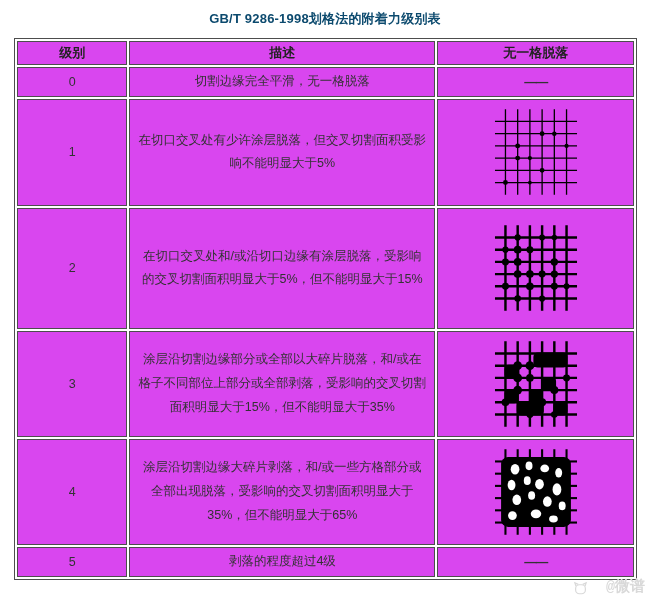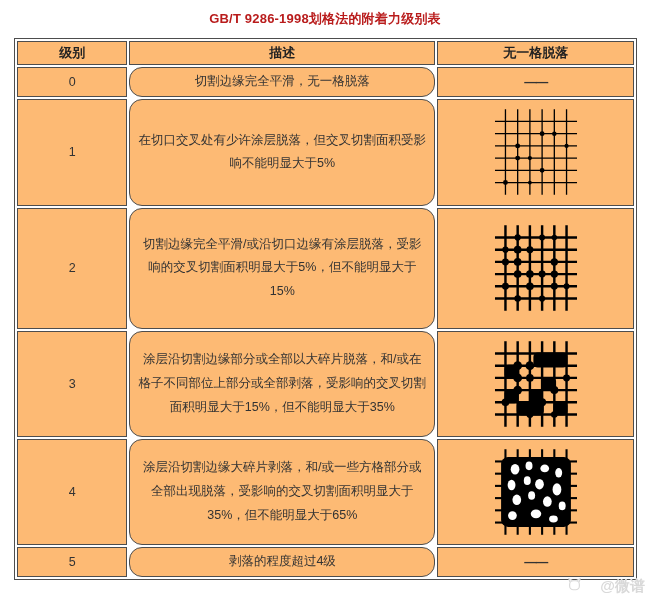--- a/index.html
+++ b/index.html
@@ -1,38 +1,38 @@
 <!DOCTYPE html>
 <html><head>
 <meta charset="utf-8">
 <style>
   * { box-sizing: border-box; }
   html, body { margin: 0; padding: 0; background: #ffffff; }
   body { font-family: "Liberation Sans", "DejaVu Sans", sans-serif; }
   .page { position: relative; width: 650px; height: 599px; background: #ffffff; overflow: hidden; }
   .title { position: absolute; top: 10px; left: 0; width: 100%; text-align: center;
-           font-size: 13px; font-weight: bold; color: #b91c1c; letter-spacing: 0.2px; }
+           font-size: 13px; font-weight: bold; color: #0c4a6e; letter-spacing: 0.2px; }
   table.grade-table { position: absolute; left: 14px; top: 38px; width: 623px;
            border-collapse: separate; border-spacing: 2px; background: #ffffff;
            border: 1px solid #4d4d4d; table-layout: fixed; }
   th, td { border: 1px solid #4d4d4d; text-align: center; vertical-align: middle;
-           color: #333333; font-size: 12.5px; padding: 2px 8px; background: #fdba74; }
+           color: #333333; font-size: 12.5px; padding: 2px 8px; background: #d946ef; }
   th { font-weight: bold; font-size: 13px; color: #222222; }
   tr.h-hdr  th { height: 18px; }
   tr.h-r0   td { height: 16px; }
   tr.h-r1   td { height: 107px; }
   tr.h-r2   td { height: 121px; }
   tr.h-r3   td { height: 83px; }
   tr.h-r4   td { height: 105px; }
   tr.h-r5   td { height: 16px; }
-  td.desc { line-height: 1.9; border-radius: 13px; }
+  td.desc { line-height: 1.9; }
   td.pic svg.grid { display: block; margin: 0 auto; }
   .dash { font-weight: bold; color: #333333; letter-spacing: -1px; }
-  .watermark { position: absolute; right: 5px; bottom: 3px; display: flex; align-items: flex-start;
-           gap: 18px; color: #d9d9d9; font-size: 15px; font-weight: bold; user-select: none; }
+  .watermark { position: absolute; right: 5px; bottom: 3px; display: flex; align-items: flex-end;
+           gap: 18px; color: #d9d9d9; font-size: 15px; font-weight: bold; user-select: none; font-family: Liberation Mono, monospace; }
   .watermark svg { display: block; }
 </style>
 </head>
 <body>
 
 <div class="page">
 
   <div class="title">GB/T 9286-1998划格法的附着力级别表</div>
 
   <table class="grade-table">
@@ -84,21 +84,21 @@
                 <circle cx="62" cy="76" r="2.8"></circle>
                 <circle cx="20" cy="90" r="2.8"></circle>
                 <circle cx="48" cy="90" r="2.2"></circle>
             </g>
           </svg>
         </td>
       </tr>
 
       <tr class="h-r2">
         <td>2</td>
-        <td class="desc">切割边缘完全平滑/或沿切口边缘有涂层脱落，受影响的交叉切割面积明显大于5%，但不能明显大于15%</td>
+        <td class="desc">在切口交叉处和/或沿切口边缘有涂层脱落，受影响的交叉切割面积明显大于5%，但不能明显大于15%</td>
         <td class="pic">
           <svg class="grid" width="96" height="100" viewBox="0 0 110 110">
             <g stroke="#000" stroke-width="2.8">
               <line x1="20" y1="6" x2="20" y2="104"></line>
                 <line x1="34" y1="6" x2="34" y2="104"></line>
                 <line x1="48" y1="6" x2="48" y2="104"></line>
                 <line x1="62" y1="6" x2="62" y2="104"></line>
                 <line x1="76" y1="6" x2="76" y2="104"></line>
                 <line x1="90" y1="6" x2="90" y2="104"></line>
               <line x1="8" y1="20" x2="102" y2="20"></line>

